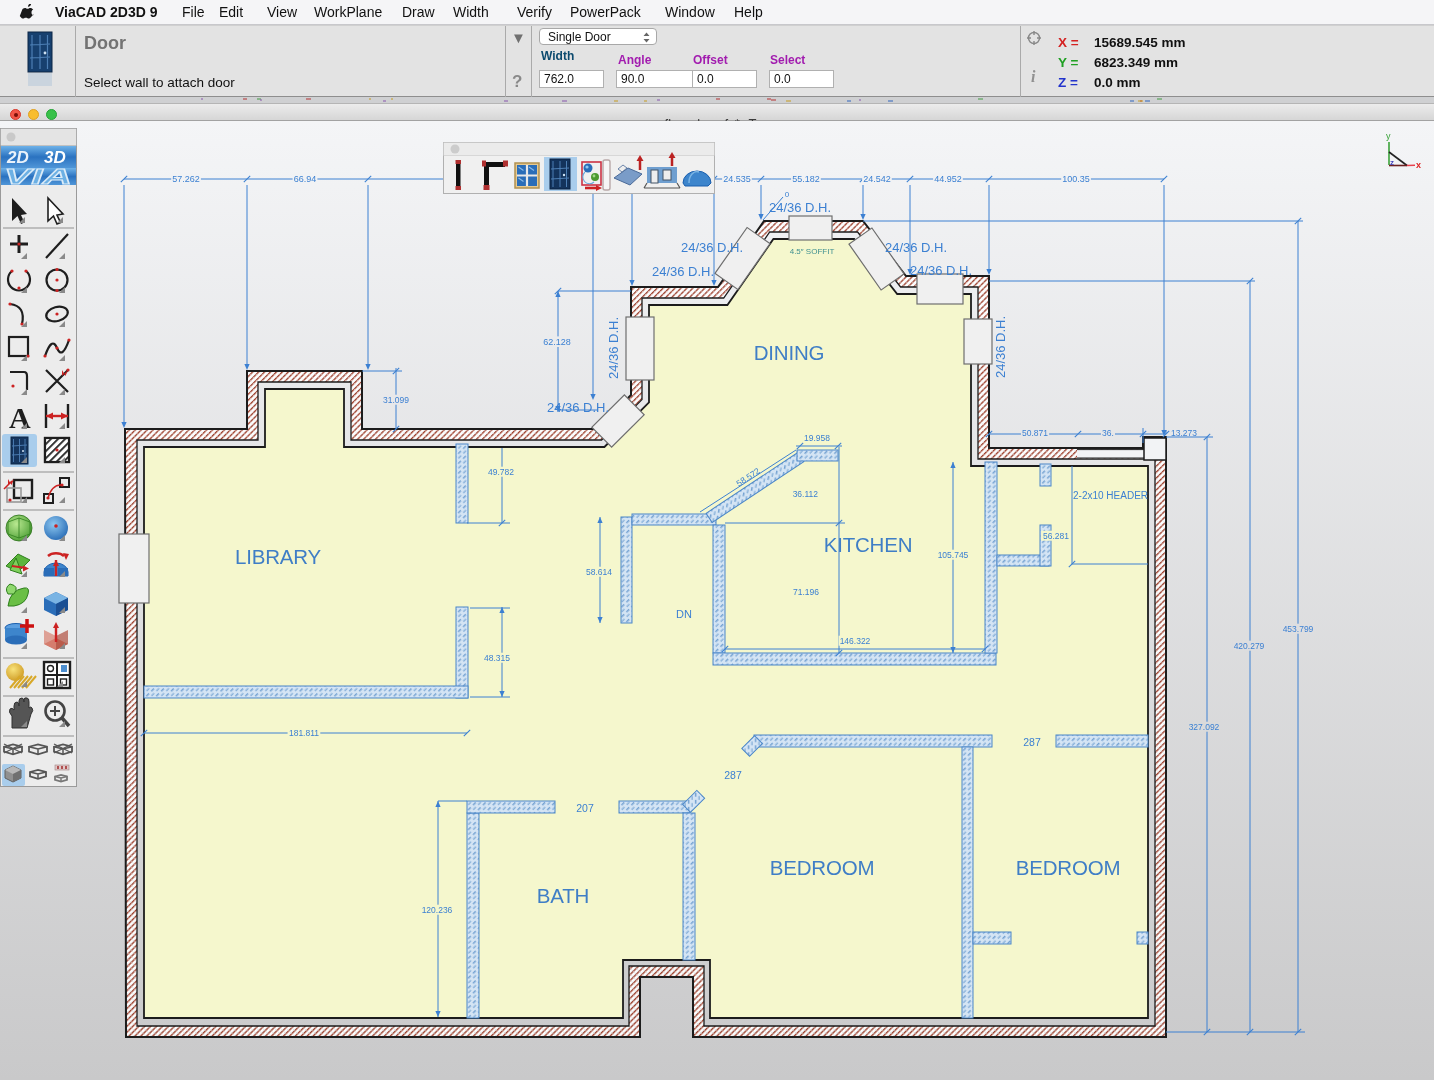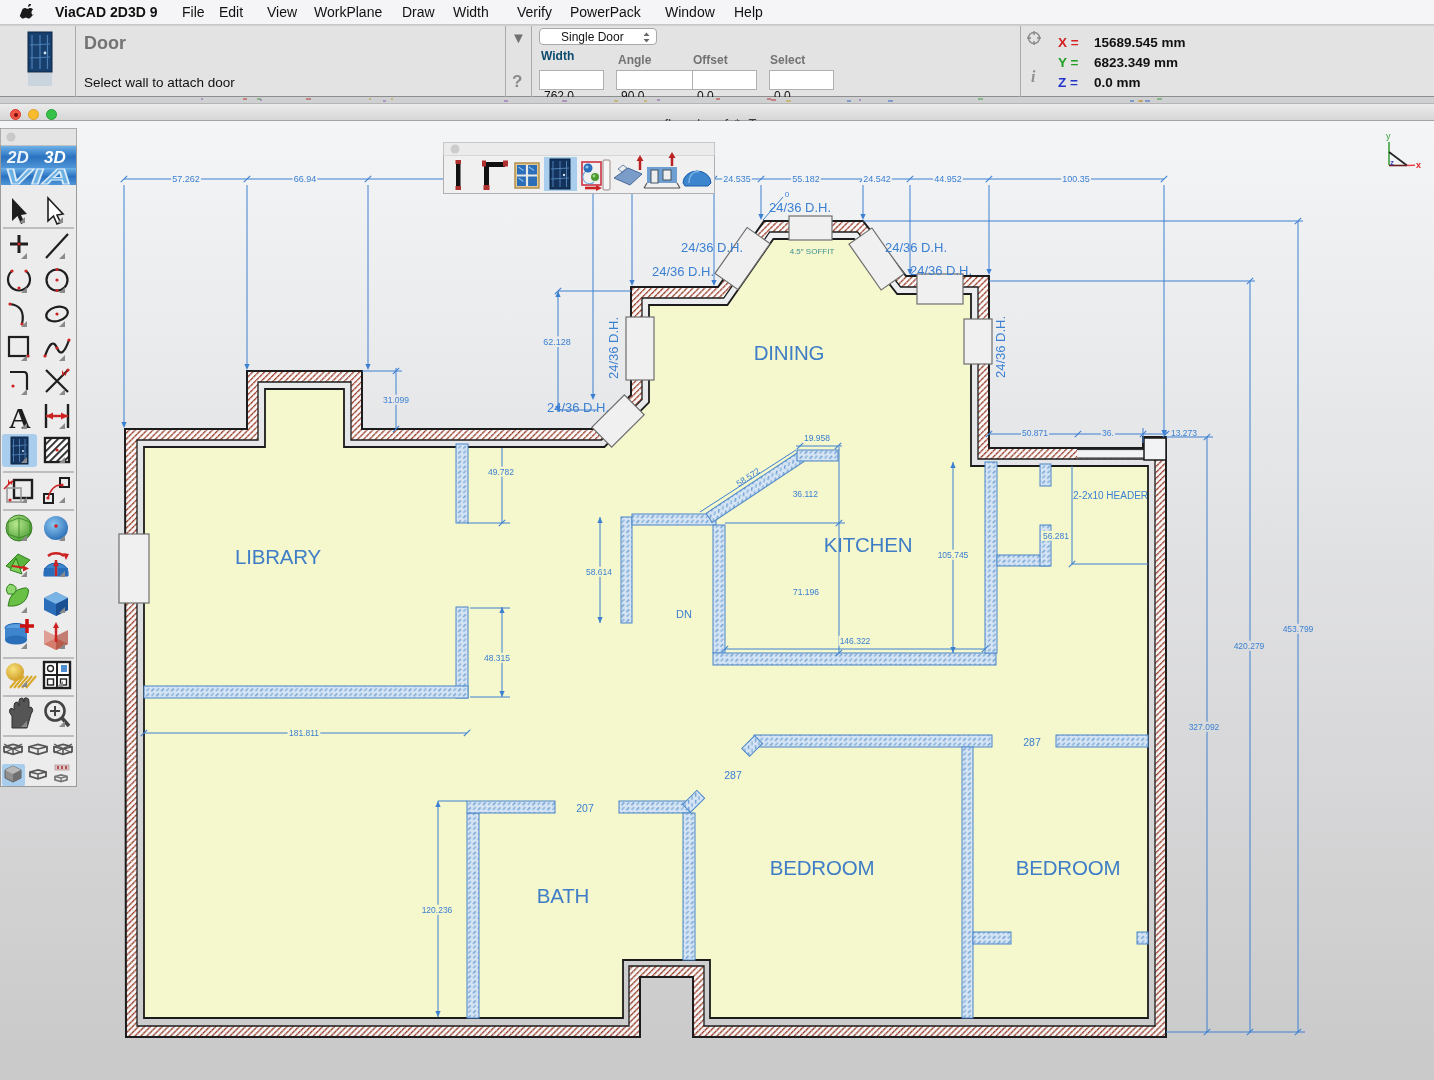--- a/index.html
+++ b/index.html
@@ -3,22 +3,22 @@
 *{margin:0;padding:0;box-sizing:border-box}
 body{width:1434px;height:1080px;overflow:hidden;font-family:"Liberation Sans",sans-serif;position:relative;background:#d0d0d0}
 .menubar{position:absolute;left:0;top:0;width:1434px;height:25px;background:#f5f5f7;border-bottom:1px solid #c8c8cc;color:#111;font-size:14px}
 .menubar span{position:absolute;top:4px}
 .toolbar{position:absolute;left:0;top:26px;width:1434px;height:71px;background:#e3e3e3;border-bottom:1px solid #8e8e8e}
 .vsep{position:absolute;top:0;width:1px;height:71px;background:#aaaaaa}
 .strip{position:absolute;left:0;top:97px;width:1434px;height:6px;background:#cfd0d2}
 .titlebar{position:absolute;left:0;top:103px;width:1434px;height:18px;background:linear-gradient(#ececec,#d6d6d6);border-bottom:1px solid #a2a2a2;border-top:1px solid #b5b5b5}
 .tl{position:absolute;top:5px;width:11px;height:11px;border-radius:50%}
 .canvas{position:absolute;left:0;top:121px;width:1434px;height:959px;background:linear-gradient(#f4f5f7,#c9c9ca)}
-.fld{position:absolute;height:18px;background:#fff;border:1px solid #b0b0b0;font-size:12px;color:#111;padding:18px 0 0 4px}
-.flbl{position:absolute;font-size:12px;font-weight:bold;color:#737373}
+.fld{position:absolute;height:18px;background:#fff;border:1px solid #b0b0b0;font-size:12px;color:#111;padding:1px 0 0 4px}
+.flbl{position:absolute;font-size:12px;font-weight:bold;color:#a21caf}
 </style></head>
 <body>
 <div class="menubar">
  <svg width="16" height="18" viewBox="0 0 16 18" style="position:absolute;left:19;top:4">
       <path d="M11.3 1 c0.1 1-0.3 2-1 2.7 c-0.7 0.8-1.7 1.3-2.7 1.2 c-0.1-1 0.4-2 1-2.6 C9.3 1.5 10.4 1 11.3 1 Z M13.8 13.1 c-0.5 1.1-0.7 1.6-1.4 2.6 c-0.9 1.4-2.2 3.1-3.7 3.1 c-1.4 0-1.7-0.9-3.6-0.9 c-1.8 0-2.2 0.9-3.6 0.9 C0.1 18.9-1.1 17.4-2 16 l2.7-7.3 C1.4 7.4 2.6 6.5 4 6.5 c1.3 0 2.1 0.9 3.2 0.9 c1 0 1.7-0.9 3.2-0.9 c1.2 0 2.5 0.7 3.4 1.8 c-3 1.6-2.5 5.9 0 6.8 Z" transform="translate(2.5,-1.5) scale(0.85)" fill="#1a1a1a"></path>
     </svg>
  <span style="left:55px;font-weight:bold">ViaCAD 2D3D 9</span>
  <span style="left:182px">File</span>
     <span style="left:219px">Edit</span>
     <span style="left:267px">View</span>
@@ -37,21 +37,21 @@
   <circle cx="28" cy="23" r="1.4" fill="#cfe2f3"></circle>
   <rect x="11" y="43" width="24" height="13" fill="#9cb8d4" opacity="0.35"></rect>
  </svg>
  <div class="vsep" style="left:75px"></div>
  <div style="position:absolute;left:84px;top:7px;font-size:18px;font-weight:bold;color:#737373">Door</div>
  <div style="position:absolute;left:84px;top:49px;font-size:13.5px;font-weight:normal;color:#111">Select wall to attach door</div>
  <div class="vsep" style="left:505px"></div>
  <div style="position:absolute;left:511px;top:3px;font-size:15px;color:#707070">▼</div>
  <div style="position:absolute;left:512px;top:46px;font-size:17px;font-weight:bold;color:#8a8a8a">?</div>
  <div class="vsep" style="left:531px"></div>
- <div style="position:absolute;left:539px;top:2px;width:118px;height:17px;background:#fff;border:1px solid #a8a8a8;border-radius:4px;font-size:12px;color:#111;padding:1px 0 0 21px">Single Door
+ <div style="position:absolute;left:539px;top:2px;width:118px;height:17px;background:#fff;border:1px solid #a8a8a8;border-radius:4px;font-size:12px;color:#111;padding:1px 0 0 8px">Single Door
    <svg width="9" height="13" viewBox="0 0 9 13" style="position:absolute;right:5px;top:2px">
         <path d="M1.5 5 L4.5 1.5 L7.5 5 Z M1.5 8 L4.5 11.5 L7.5 8 Z" fill="#666"></path>
       </svg>
  </div>
  <div class="flbl" style="left:541px;top:23px;color:#0c4a6e">Width</div>
  <div class="flbl" style="left:618px;top:27px">Angle</div>
  <div class="flbl" style="left:693px;top:27px">Offset</div>
  <div class="flbl" style="left:770px;top:27px">Select</div>
  <div class="fld" style="left:539px;top:44px;width:65px">762.0</div>
  <div class="fld" style="left:616px;top:44px;width:80px">90.0</div>

